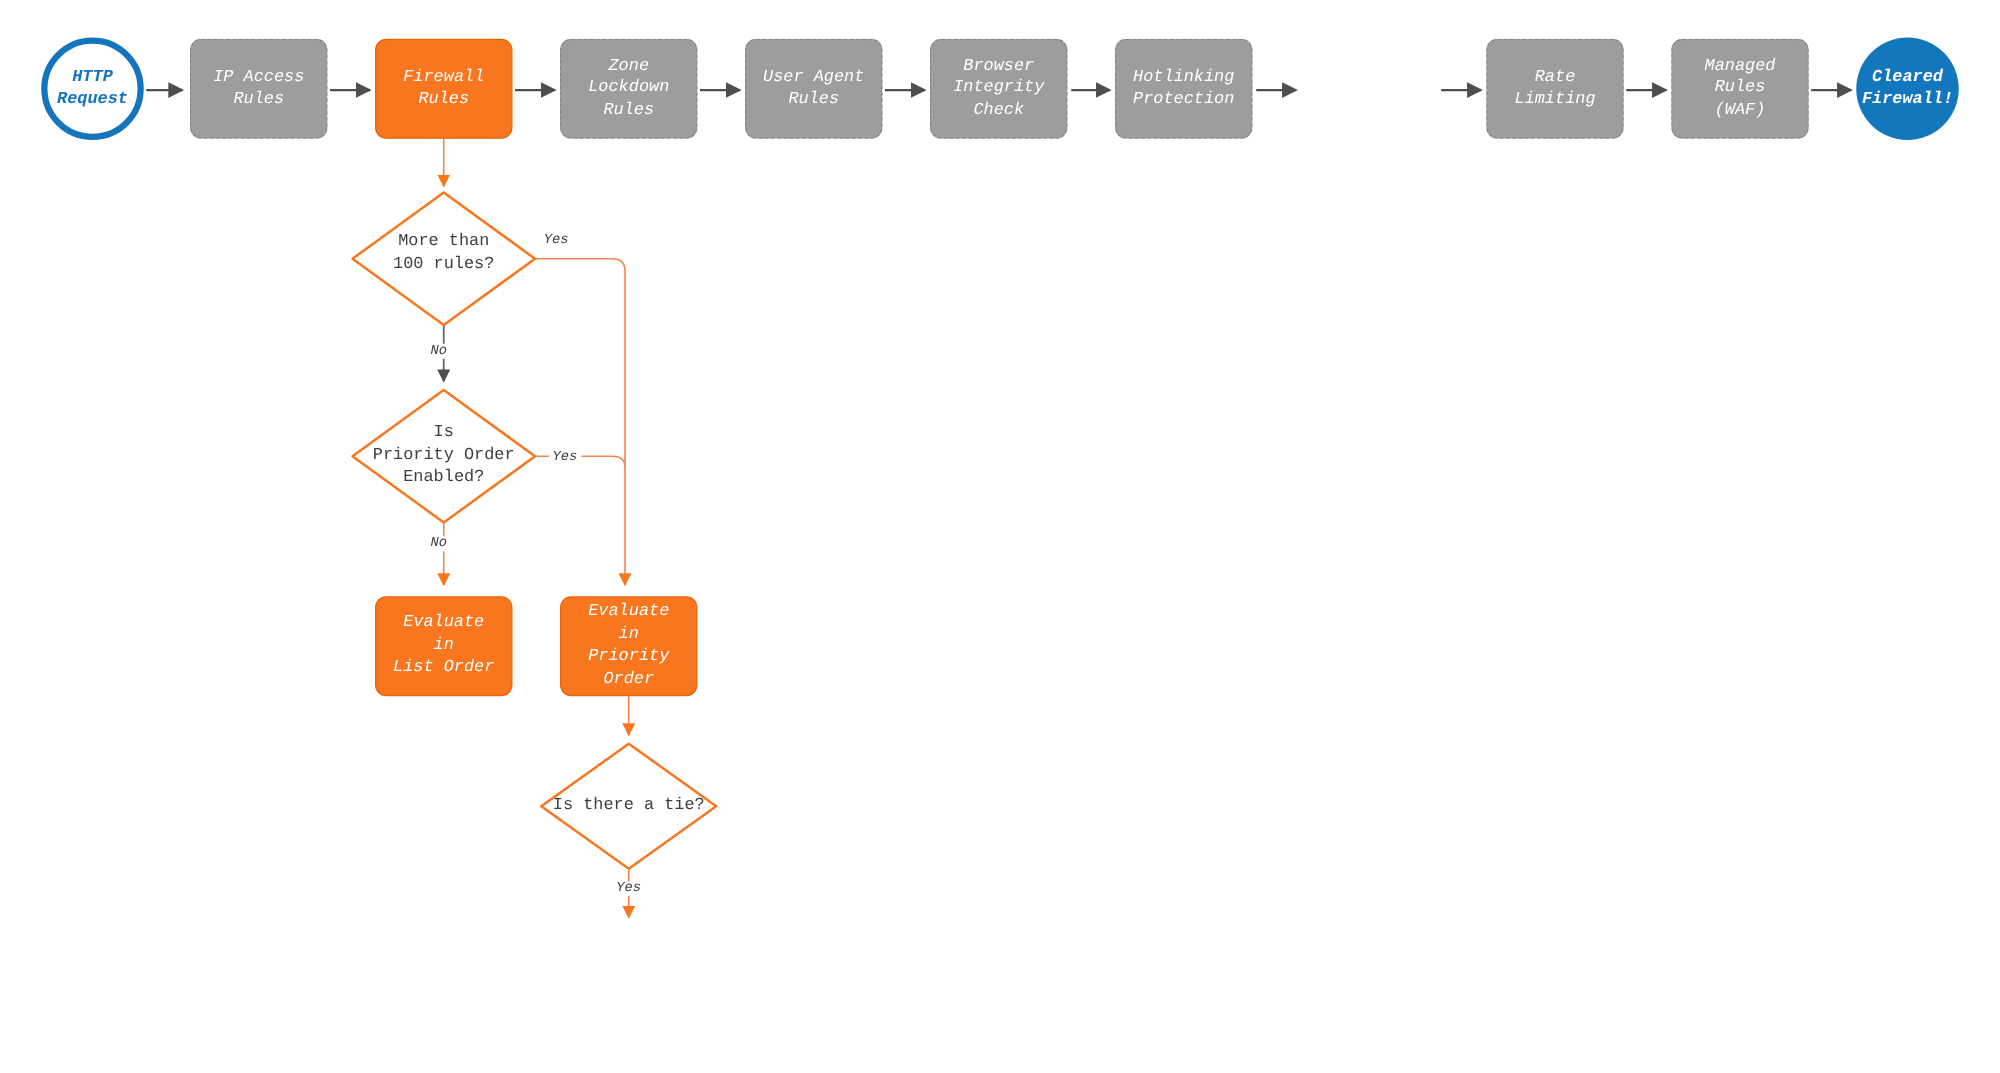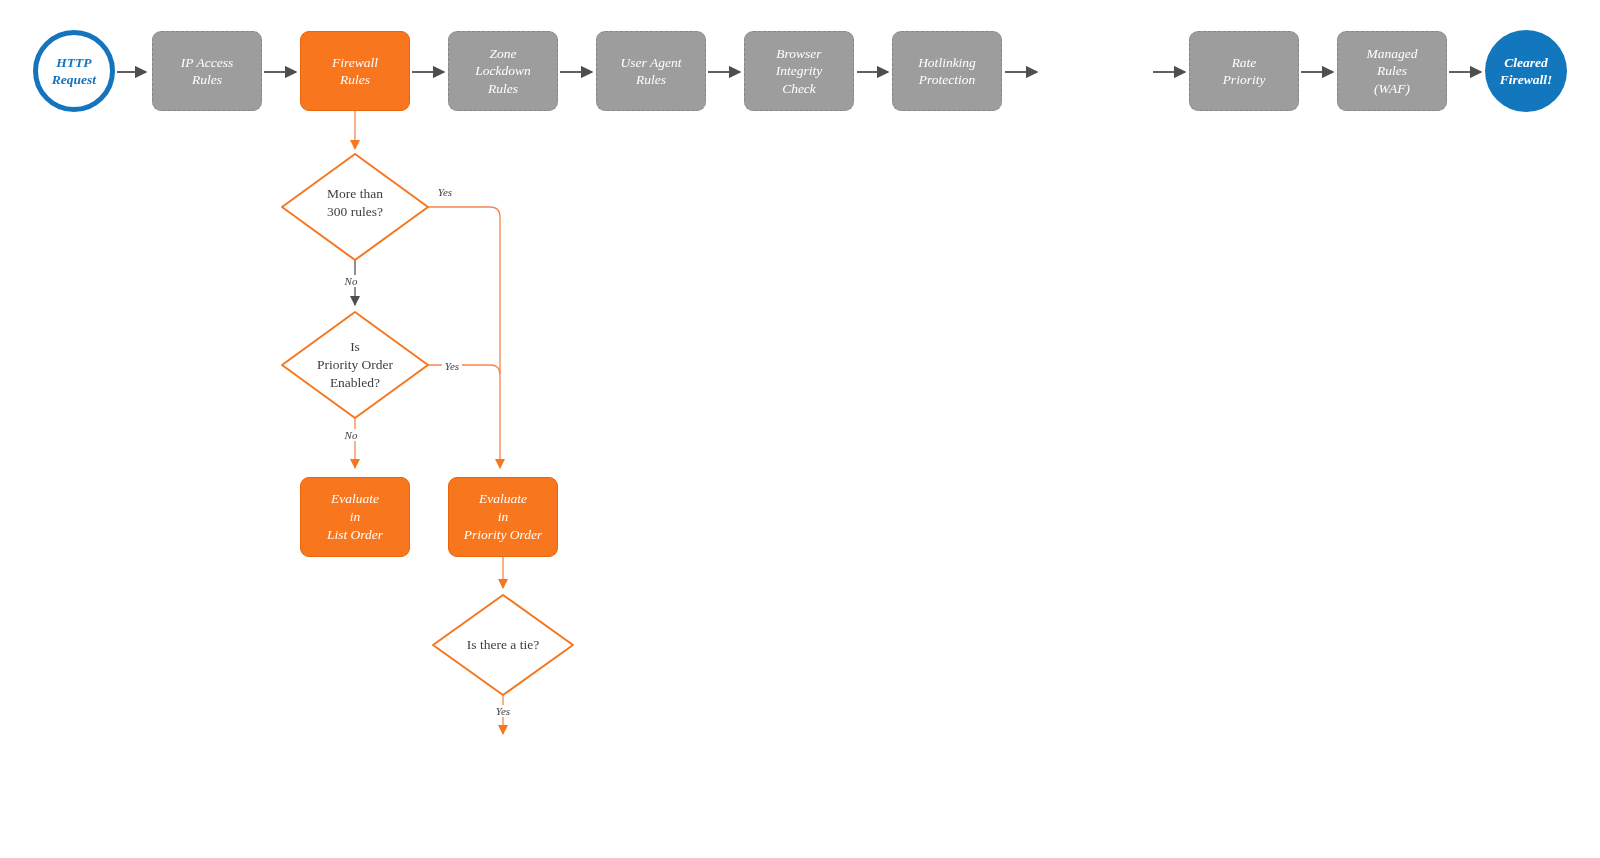--- a/index.html
+++ b/index.html
@@ -1,18 +1,18 @@
 <!DOCTYPE html>
 <html><head>
 <meta charset="utf-8">
 <style>
   html,body{margin:0;padding:0;background:#ffffff;}
   .canvas{
     position:relative;width:1600px;height:850px;background:#ffffff;
-    font-family:Liberation Serif, serif;overflow:hidden;
+    font-family:Liberation Mono, monospace;overflow:hidden;
   }
   svg.wires{position:absolute;left:0;top:0;width:1600px;height:858px;}
   .node{
     position:absolute;display:flex;align-items:center;justify-content:center;
     text-align:center;white-space:pre-line;box-sizing:border-box;
   }
   
   .stage{
     top:31px;width:110px;height:80px;background:#9D9D9D;
     border:1px dashed #858585;border-radius:9px;
@@ -103,27 +103,27 @@
 Lockdown
 Rules</div>
   <div class="node stage" style="left:596px">User Agent
 Rules</div>
   <div class="node stage" style="left:744px">Browser
 Integrity
 Check</div>
   <div class="node stage" style="left:892px">Hotlinking
 Protection</div>
   <div class="node stage" style="left:1189px">Rate
-Priority</div>
+Limiting</div>
   <div class="node stage" style="left:1337px">Managed
 Rules
 (WAF)</div>
 
   <div class="dlabel" style="left:355px;top:203px">More than
-300 rules?</div>
+100 rules?</div>
   <div class="dlabel" style="left:355px;top:365px">Is
 Priority Order
 Enabled?</div>
   <div class="dlabel" style="left:503px;top:645px">Is there a tie?</div>
 
   <div class="branch" style="left:445px;top:192px">Yes</div>
   <div class="branch" style="left:351px;top:281px">No</div>
   <div class="branch" style="left:452px;top:366px">Yes</div>
   <div class="branch" style="left:351px;top:435px">No</div>
   <div class="branch" style="left:503px;top:711px">Yes</div>

